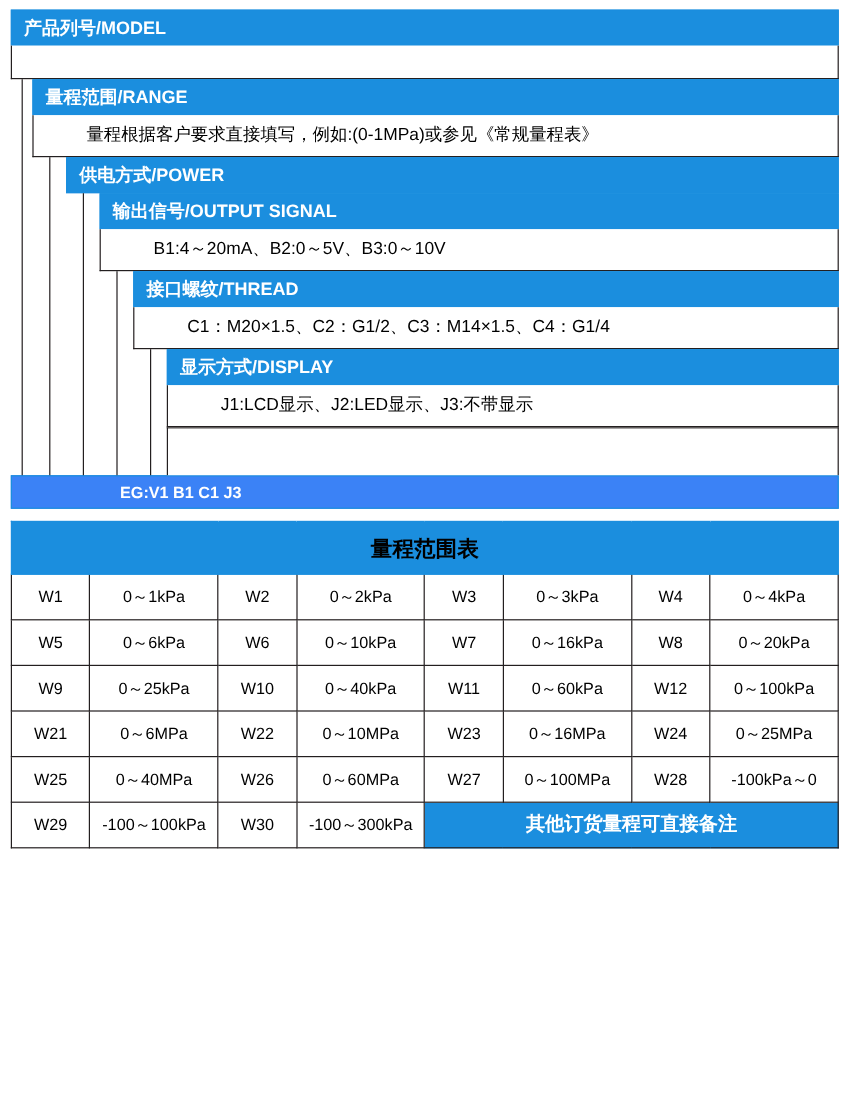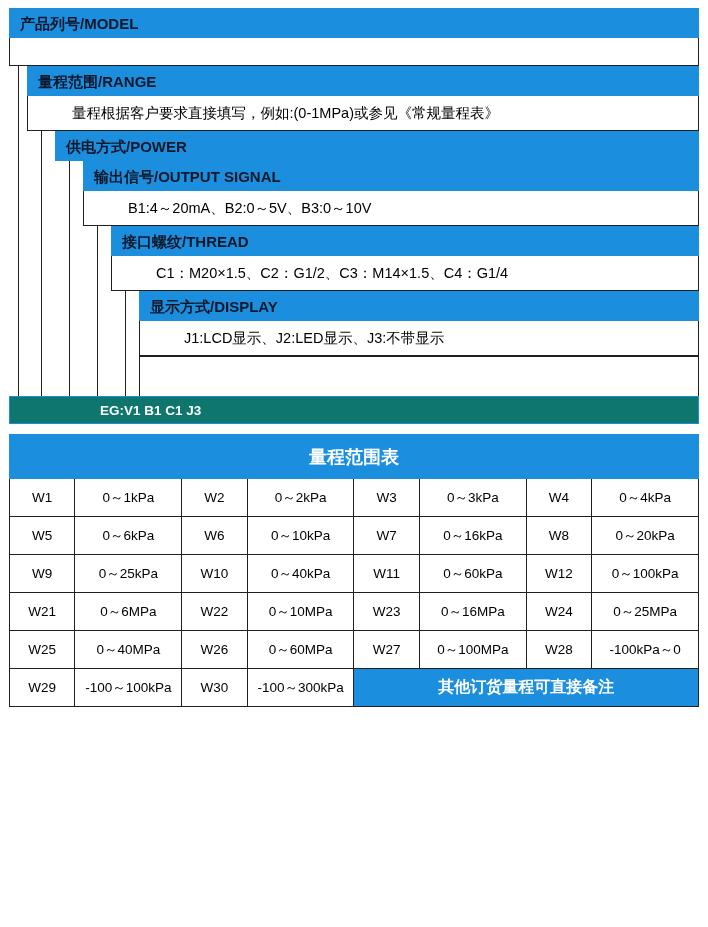--- a/index.html
+++ b/index.html
@@ -13,21 +13,21 @@
   }
   .page { position:relative; width:708px; height:927px; }
 
   
   .spec { position:relative; width:690px; margin:8px 9px 0 9px; }
 
   .row { position:relative; }
 
   .bar {
     background:#1b8ede;
-    color:#0f172a;
+    color:#ffffff;
     font-weight:bold;
     font-size:15px;
     height:30px;
     line-height:30px;
     border:1px solid #1b8ede;
   }
   .bar .bar-label { padding-left:10px; display:block; white-space:nowrap; }
 
   .val {
     border:1px solid #231f20;
@@ -51,21 +51,21 @@
 
   .blank {
     border:1px solid #231f20;
     border-top:none;
     height:28px;
     background:#fff;
   }
 
   
   .eg {
-    background:#0f766e;
+    background:#3b82f6;
     color:#fff;
     font-weight:bold;
     font-size:13.5px;
     height:28px;
     line-height:28px;
     text-align:left;
     padding-left:90px;
     border:1px solid #1b8ede;
   }
 
@@ -76,21 +76,21 @@
     border:1px solid #231f20;
     text-align:center;
     font-size:13.5px;
     height:38px;
     padding:0 2px;
     background:#fff;
     font-weight:normal;
   }
   table.rt .title {
     background:#1b8ede;
-    color:#ffffff;
+    color:#000000;
     font-weight:bold;
     font-size:18px;
     height:44px;
     border:1px solid #1b8ede;
   }
   table.rt .hdr { font-weight:bold; font-size:14.5px; height:40px; }
   table.rt .note {
     background:#1b8ede;
     color:#ffffff;
     font-weight:bold;

